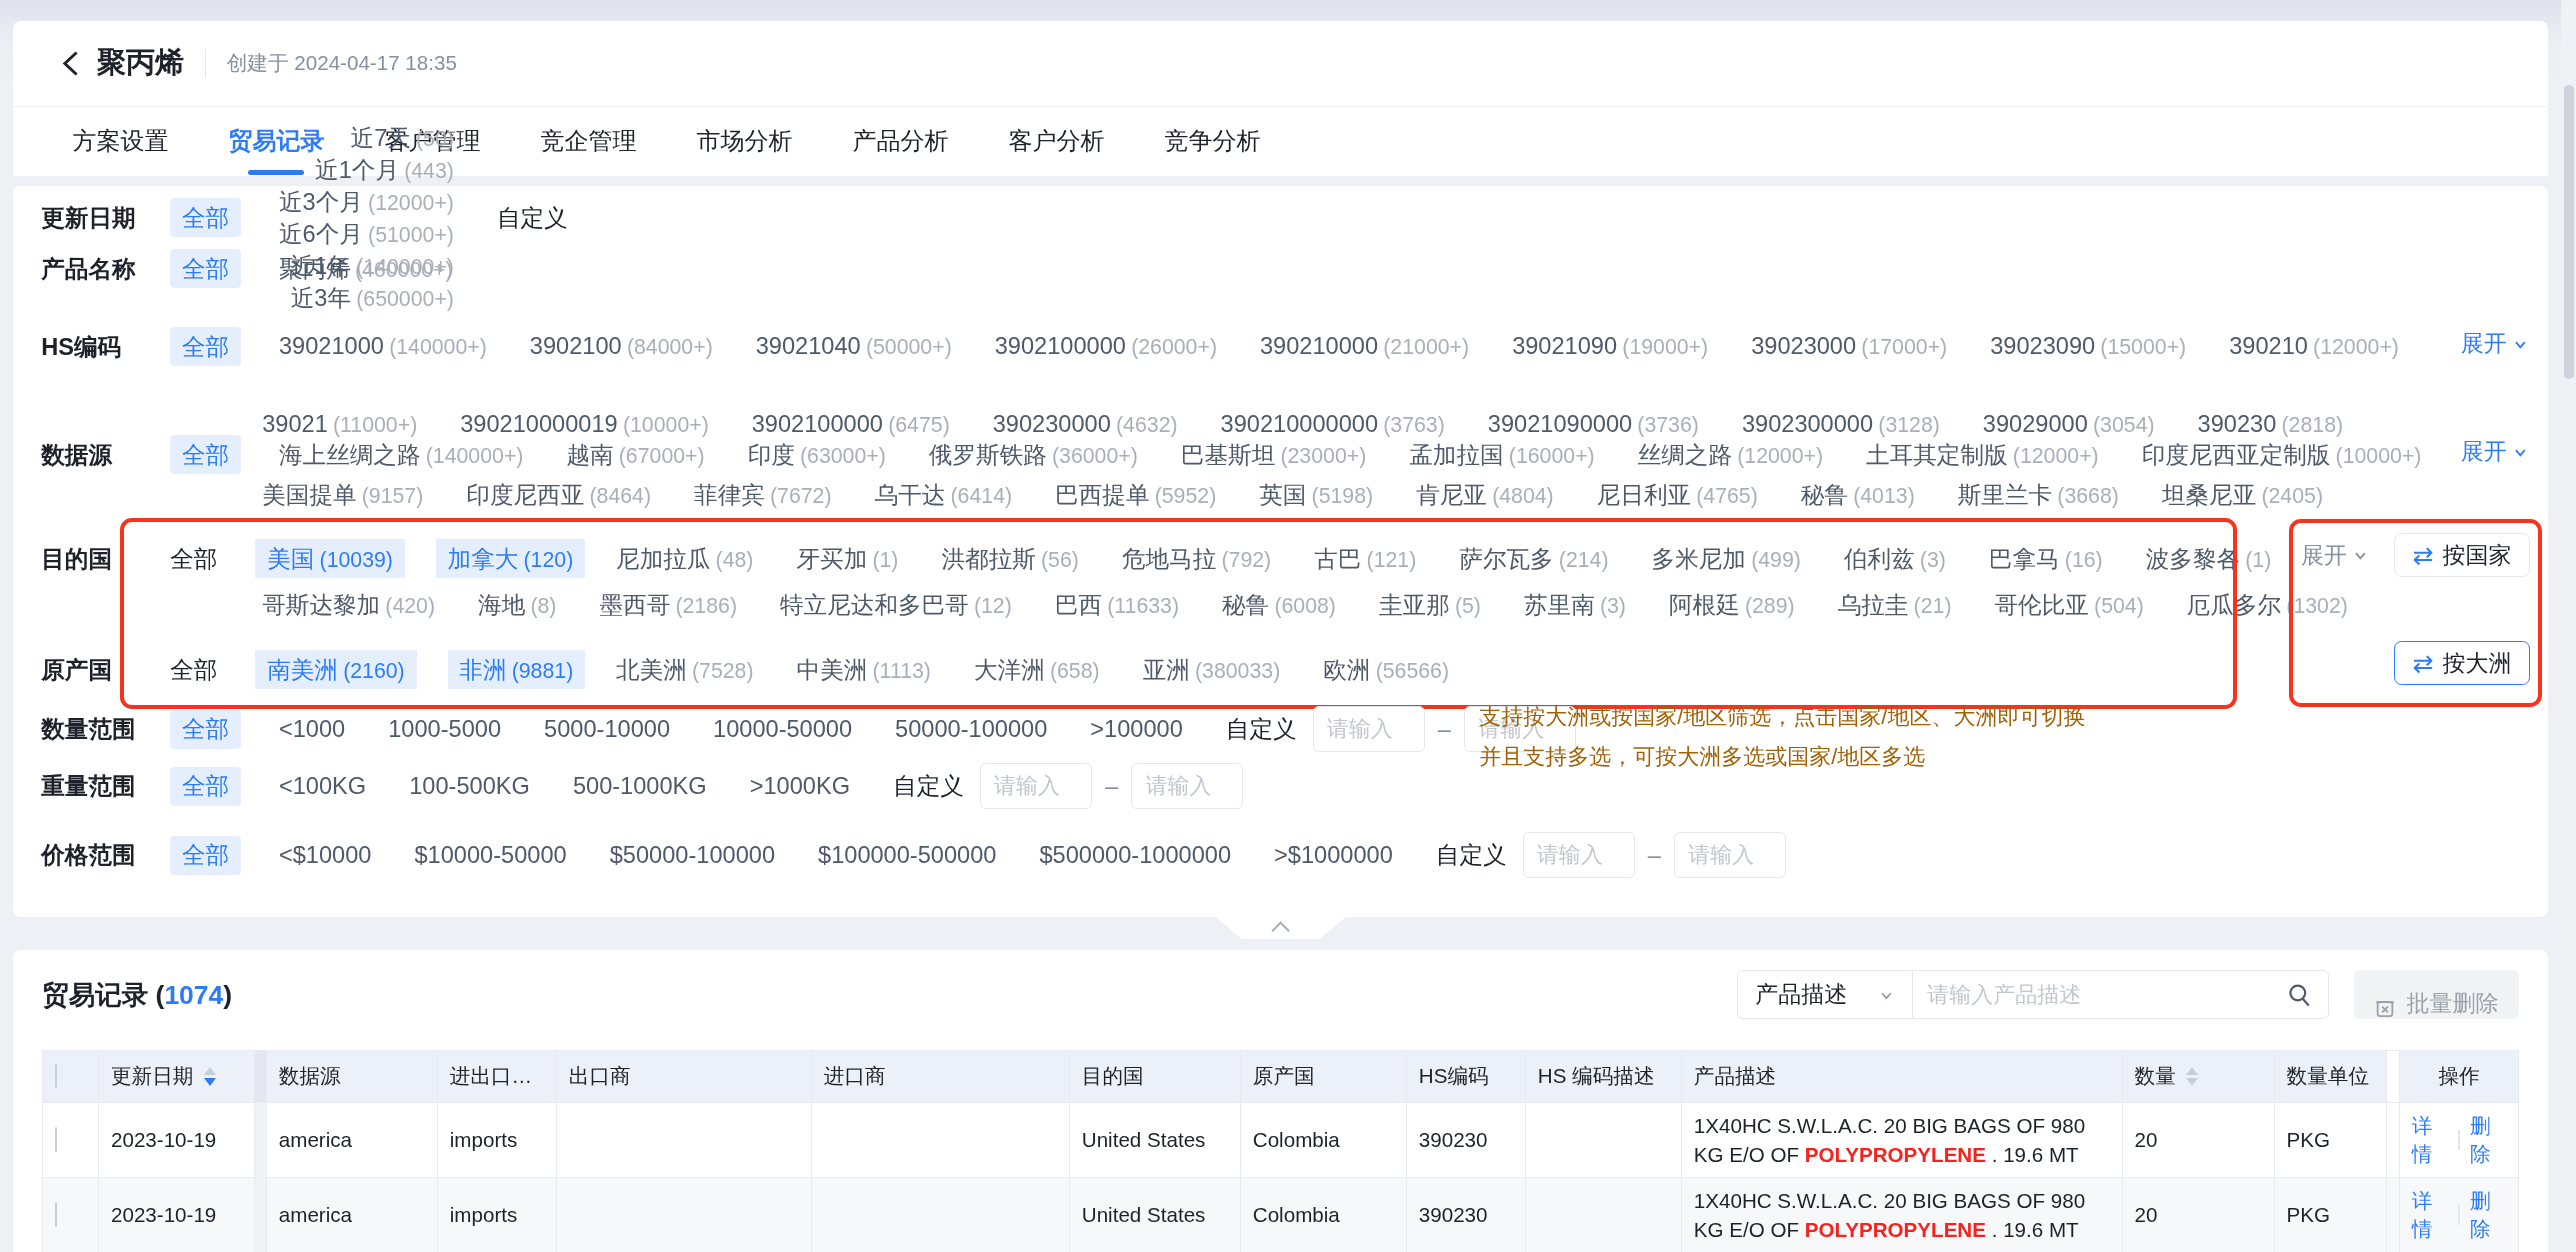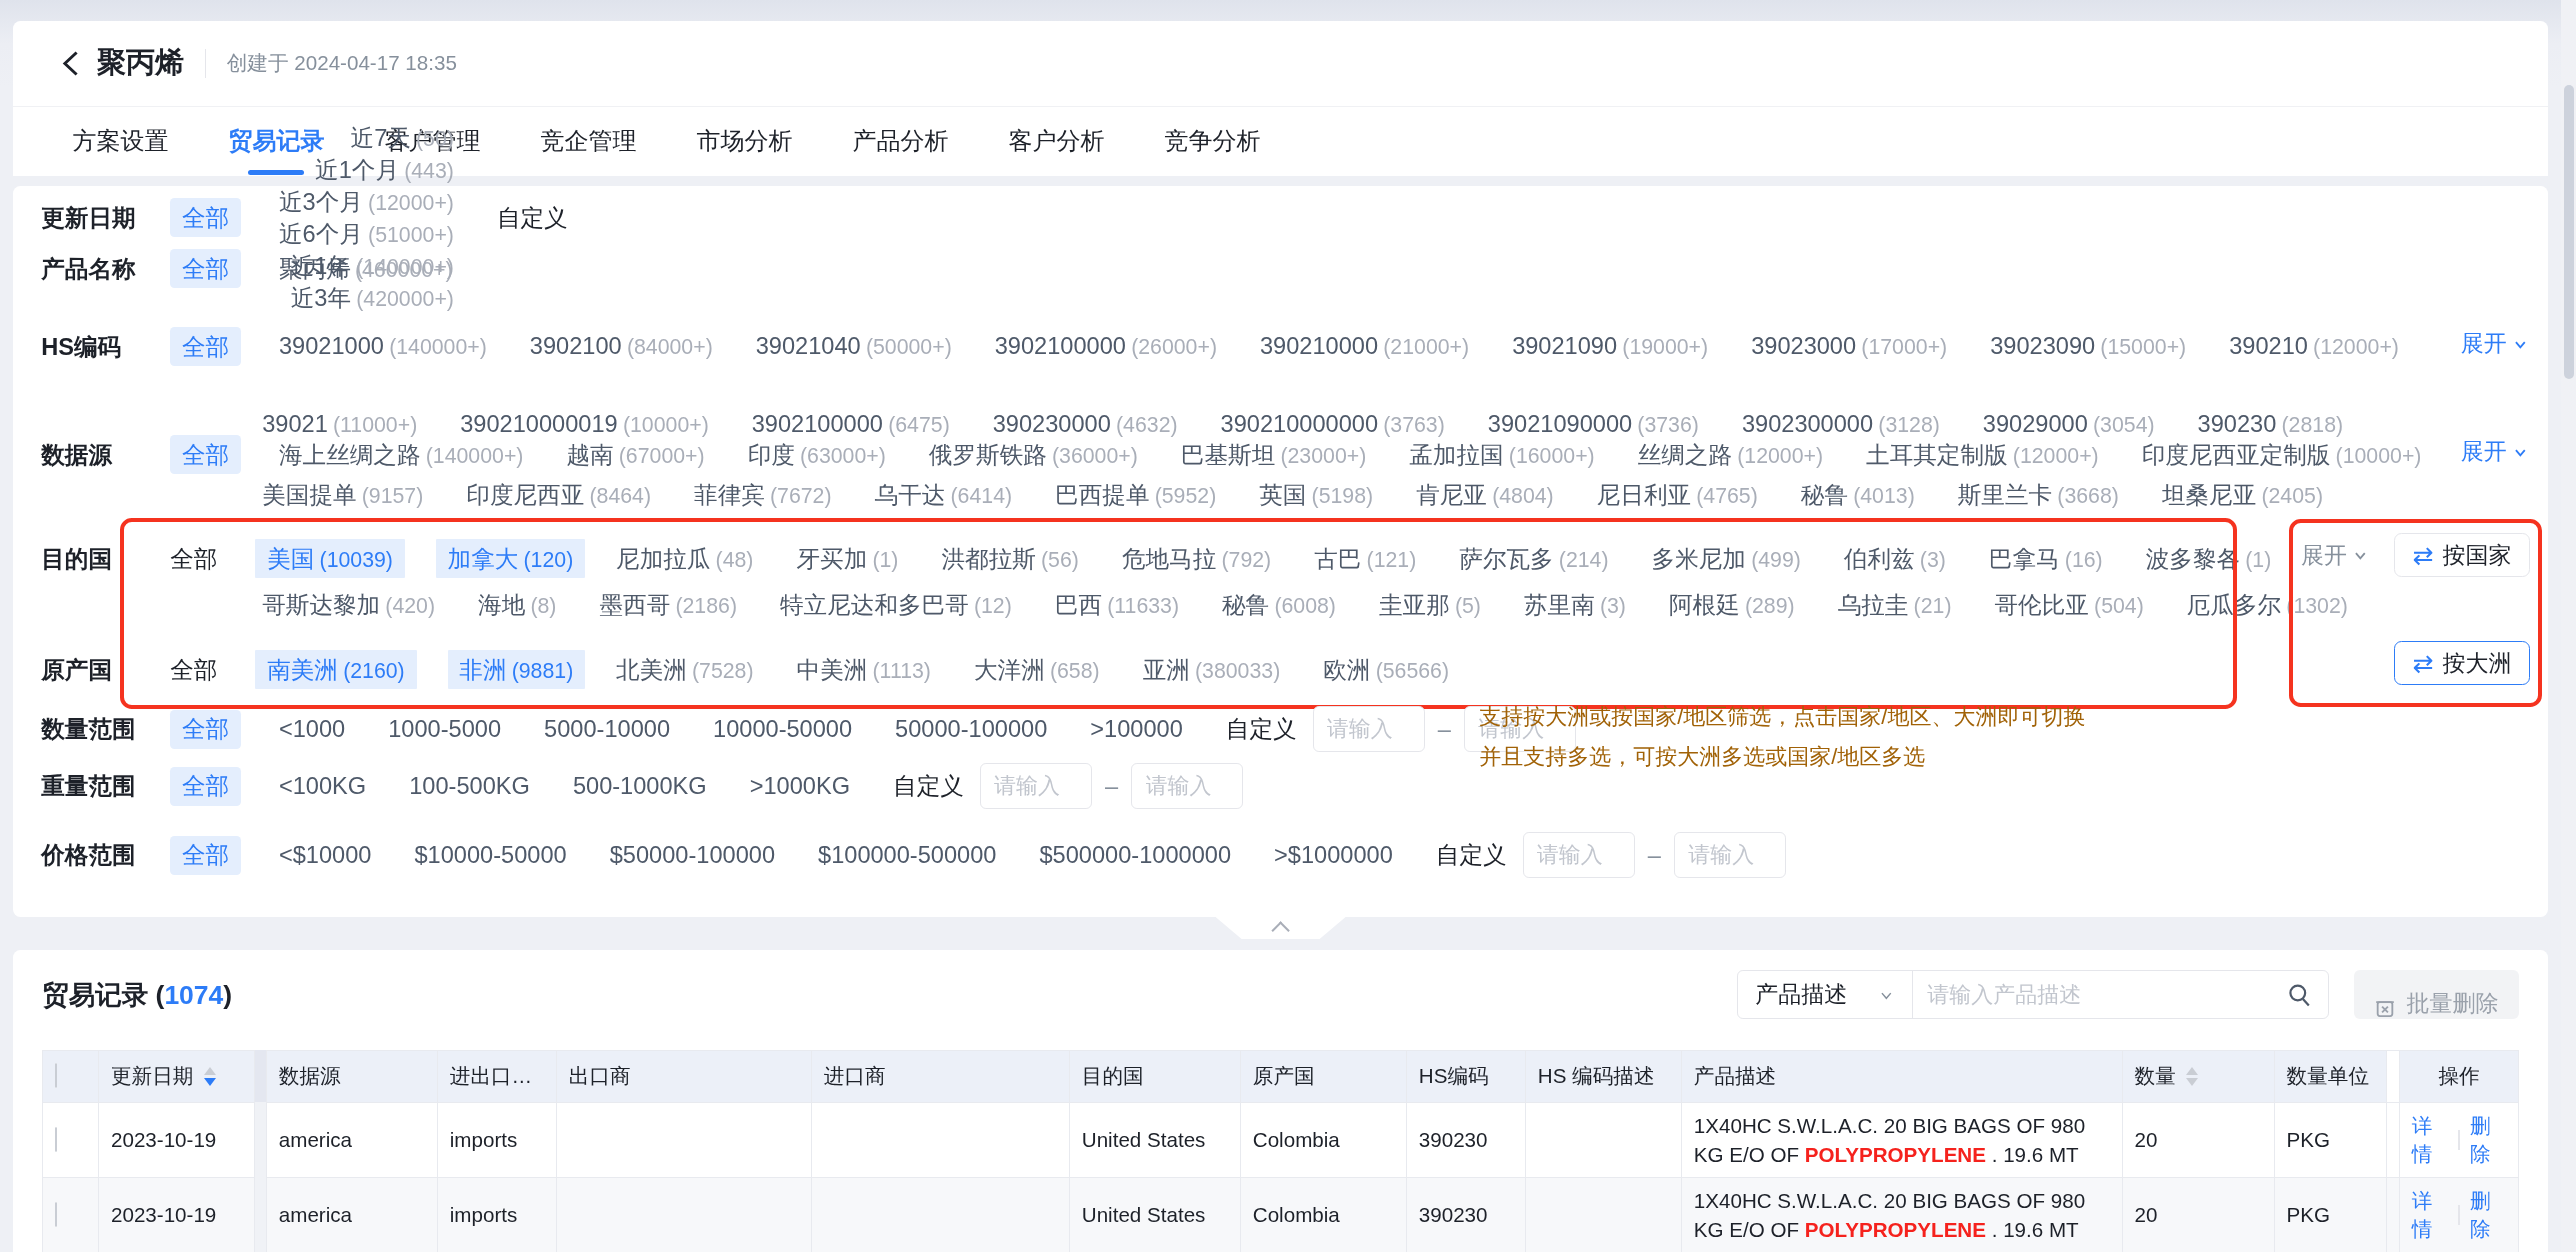--- a/index.html
+++ b/index.html
@@ -141,21 +141,21 @@
 
   <div class="frow" style="top:7.4px; height:49px;">
     <span class="flabel">更新日期</span>
     <span class="chip-all">全部</span>
     <span style="display:flex;align-items:flex-end;flex-direction:column;">
         <span class="opt"><span>近7天</span><span class="cnt">(50)</span></span>
         <span class="opt"><span>近1个月</span><span class="cnt">(443)</span></span>
         <span class="opt"><span>近3个月</span><span class="cnt">(12000+)</span></span>
         <span class="opt"><span>近6个月</span><span class="cnt">(51000+)</span></span>
         <span class="opt"><span>近1年</span><span class="cnt">(140000+)</span></span>
-        <span class="opt"><span>近3年</span><span class="cnt">(420000+)</span></span>
+        <span class="opt"><span>近3年</span><span class="cnt">(650000+)</span></span>
       </span>
     <span class="custom">自定义</span>
   </div>
 
   <div class="frow" style="top:63px;">
     <span class="flabel">产品名称</span>
     <span class="chip-all">全部</span>
     <span style="display:flex;align-items:center;">
         <span class="opt"><span>聚丙烯</span><span class="cnt">(460000+)</span></span>
       </span>

